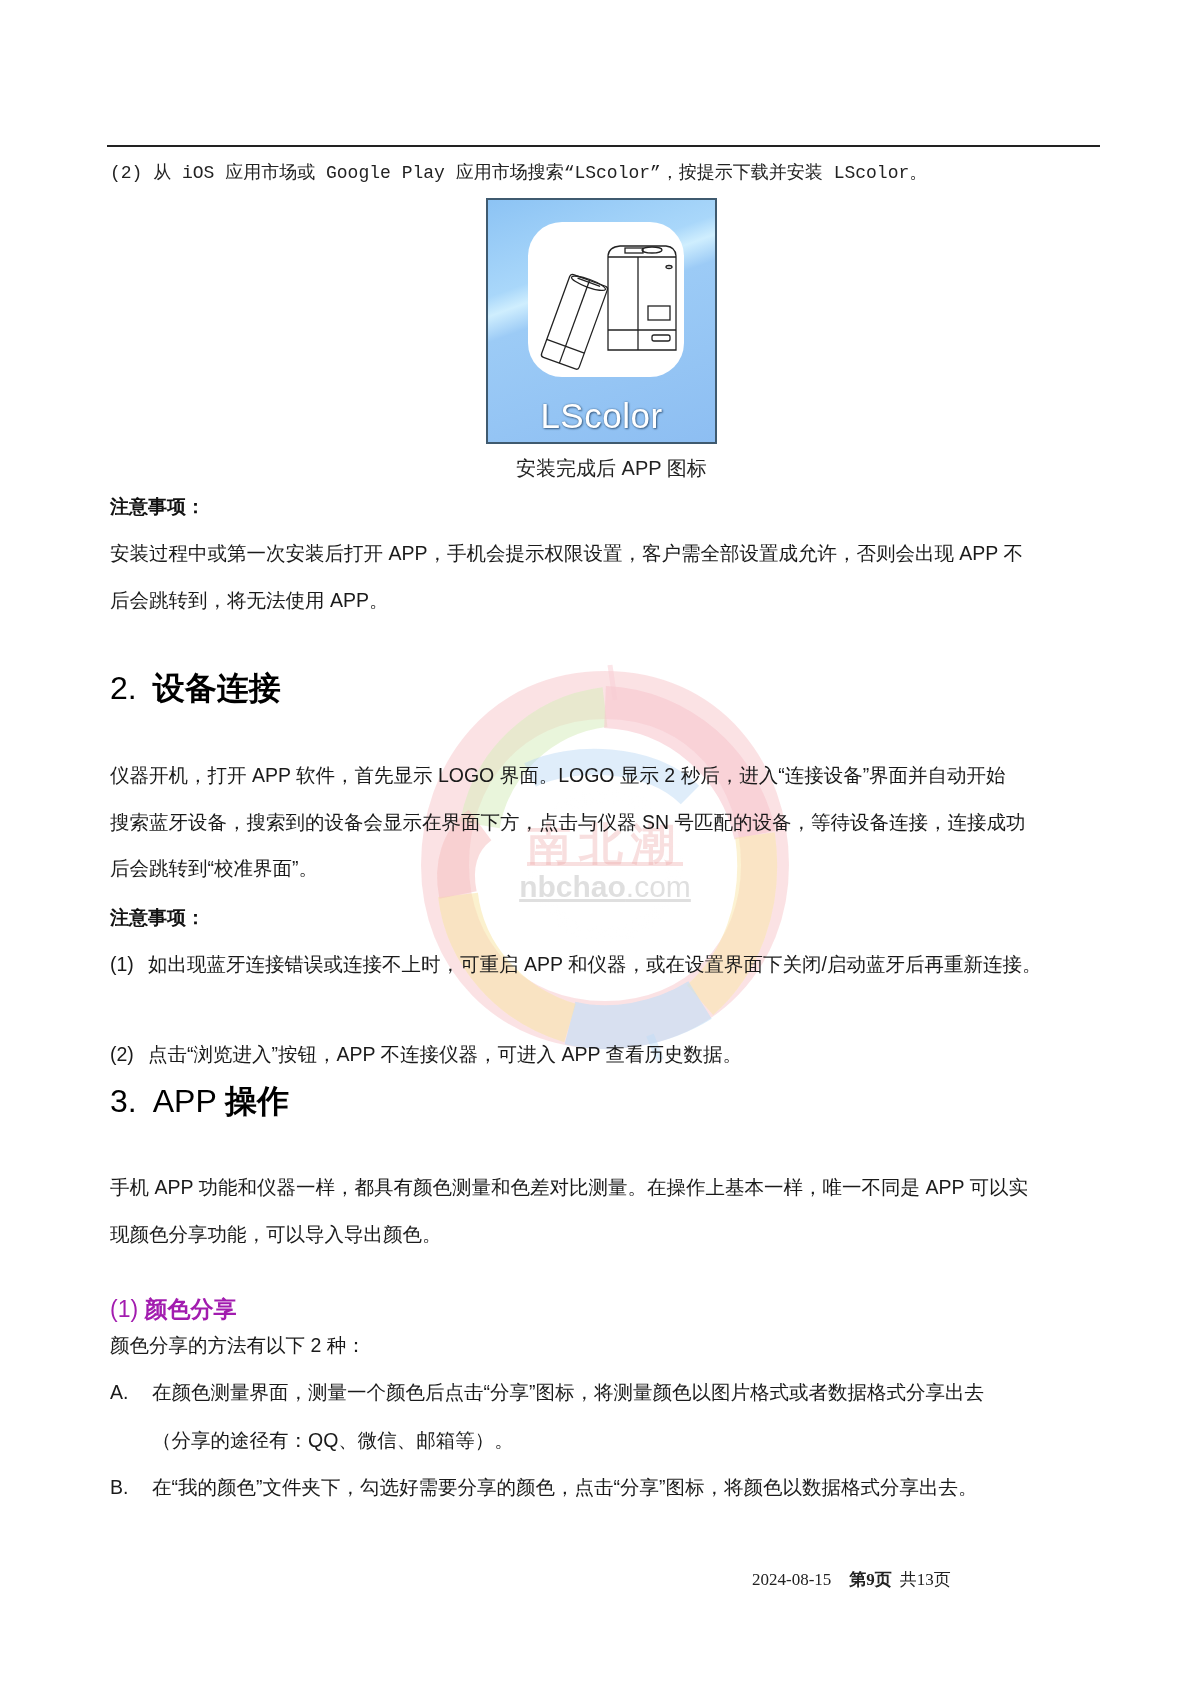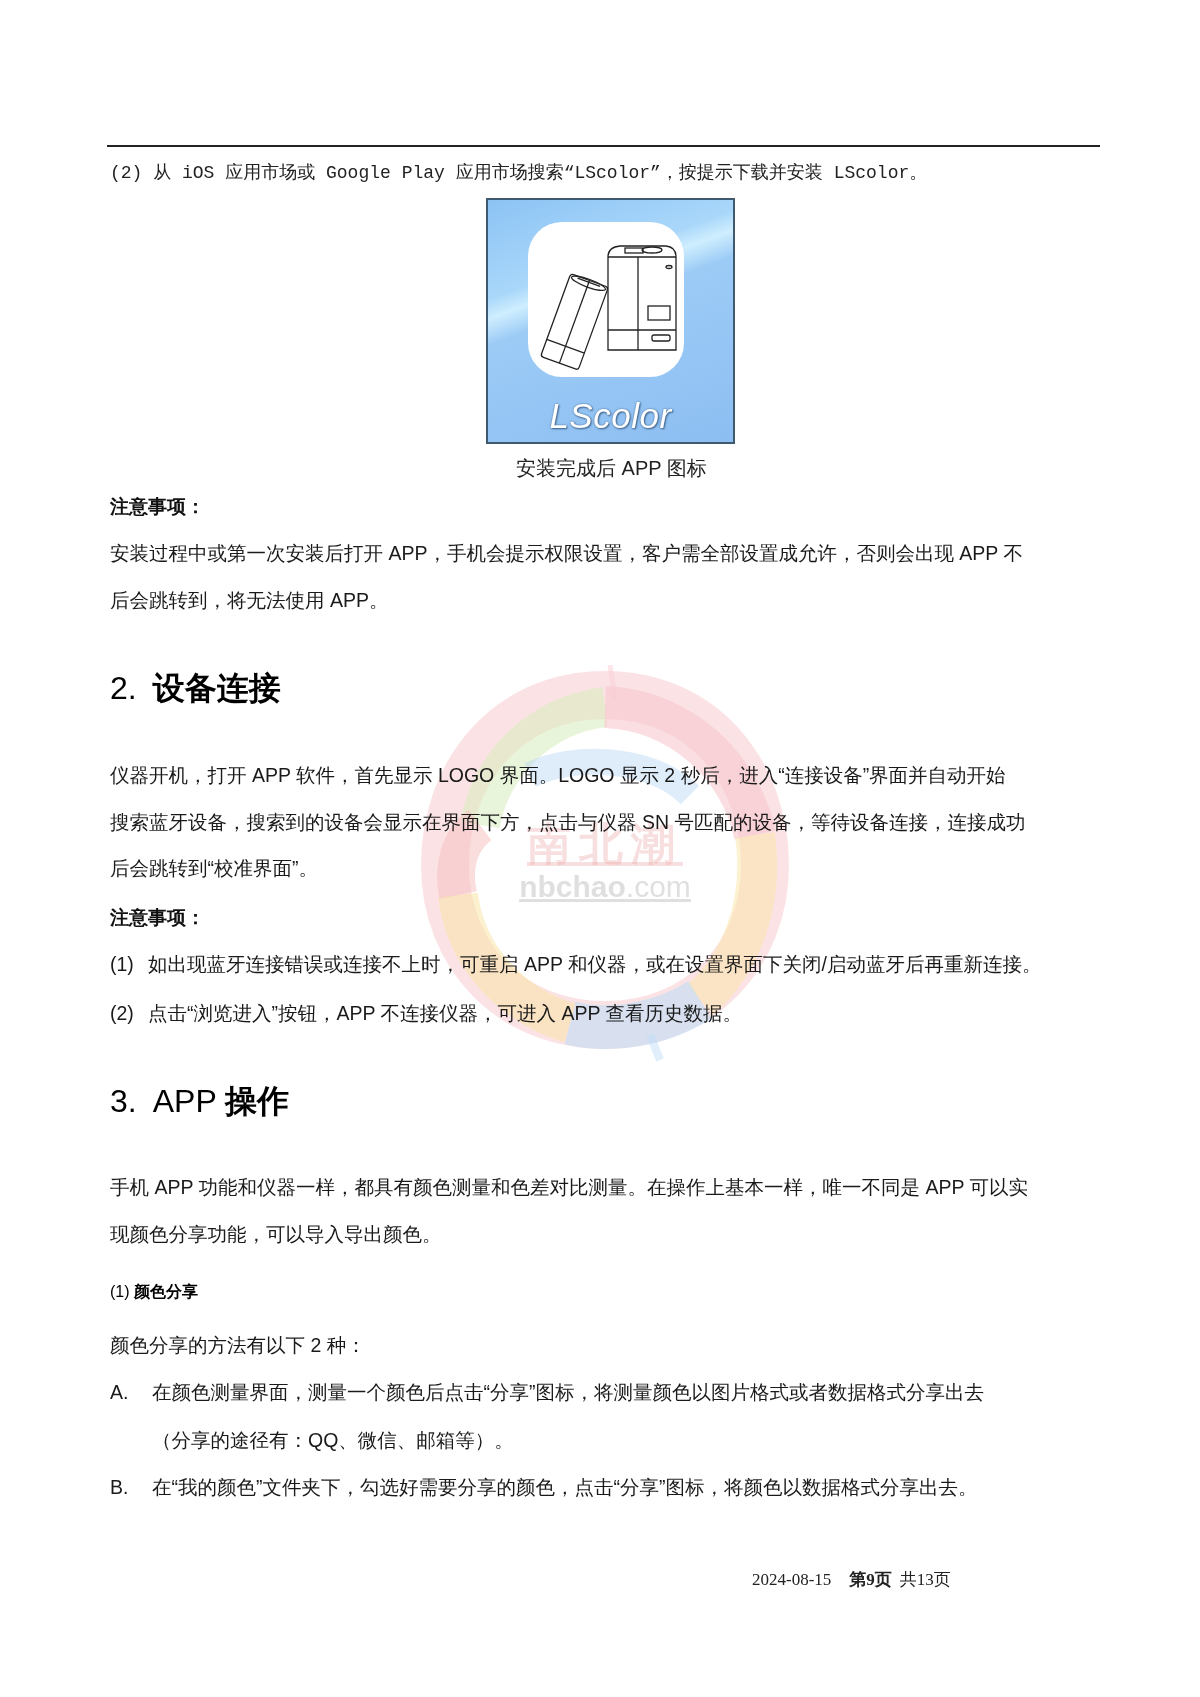--- a/index.html
+++ b/index.html
@@ -6,33 +6,33 @@
   body { width: 1200px; height: 1697px; position: relative; overflow: hidden;
          font-family: "Liberation Sans", "DejaVu Sans", sans-serif; color: #111; }
   .abs { position: absolute; }
   .rule { left: 107px; width: 993px; top: 145px; height: 0; border-top: 2px solid #222; }
   .mono { font-family: "Liberation Mono", "DejaVu Sans Mono", monospace; font-size: 18px; color: #222; }
   .body { font-size: 19.5px; line-height: 24px; white-space: nowrap; color: #1a1a1a; }
   .bold { font-weight: bold; font-size: 19px; }
   .h2 { font-size: 32px; font-weight: normal; white-space: nowrap; color: #000; }
   .h2 .num { margin-right: 16px; }
   .h2 .zh { font-weight: bold; }
-  .h3 { font-size: 16px; white-space: nowrap; color: #000000; }
+  .h3 { font-size: 23px; white-space: nowrap; color: #a21caf; margin-top: 12px; }
   .h3 .zh { font-weight: bold; }
   .caption { font-size: 20px; white-space: nowrap; color: #222; }
   .footer { font-family: "Liberation Serif", "DejaVu Serif", serif; font-size: 17px; color: #222; white-space: nowrap; }
   .footer span { margin-right: 18px; }
   .marker { display: inline-block; width: 42px; }
   .marker2 { display: inline-block; width: 38px; }
 
   
-  .appicon { left: 486px; top: 198px; width: 249px; height: 246px;
+  .appicon { left: 486px; top: 198px; width: 231px; height: 246px;
              border: 2px solid #3f5a6f; box-sizing: border-box;
              background: linear-gradient(160deg, #8cc3f4 0%, #a9d7fa 30%, #cfeefe 36%, #9ccbf6 44%, #8dbef2 100%);
-             overflow: hidden; font-style: italic; }
+             overflow: hidden; }
   .appicon .tile { position: absolute; left: 40px; top: 22px; width: 156px; height: 155px;
                    background: #fff; border-radius: 34px; }
   .appicon .label { position: absolute; left: 0; right: 0; bottom: 6px; text-align: center;
                     font-size: 35px; color: #ffffff; letter-spacing: 0.5px;
                     text-shadow: 0 0 2px #4a6f95, 1px 1px 2px #3b5f86; }
 
   
   .wm { left: 420px; top: 655px; width: 370px; height: 410px; pointer-events: none; opacity: 0.55; }
   .wm-text { position: absolute; left: 0; right: 0; text-align: center; pointer-events: none; text-decoration: underline; }
   .wm-cn { top: 160px; font-size: 44px; font-weight: bold; color: rgba(220,90,90,0.35); letter-spacing: 8px; font-family: "DejaVu Serif", serif; }
@@ -107,21 +107,21 @@
 <div class="abs h2" style="left:110px; top:667px;">
   <span class="num">2.</span><span class="zh">设备连接</span>
 </div>
 <div class="abs body" style="left:110px; top:763px;">仪器开机，打开 APP 软件，首先显示 LOGO 界面。LOGO 显示 2 秒后，进入“连接设备”界面并自动开始</div>
 <div class="abs body" style="left:110px; top:810px;">搜索蓝牙设备，搜索到的设备会显示在界面下方，点击与仪器 SN 号匹配的设备，等待设备连接，连接成功</div>
 <div class="abs body" style="left:110px; top:856px;">后会跳转到“校准界面”。</div>
 <div class="abs bold" style="left:110px; top:905px;">注意事项：</div>
 <div class="abs body" style="left:110px; top:952px;">
   <span class="marker2">(1)</span><span>如出现蓝牙连接错误或连接不上时，可重启 APP 和仪器，或在设置界面下关闭/启动蓝牙后再重新连接。</span>
 </div>
-<div class="abs body" style="left:110px; top:1001px;">
+<div class="abs body" style="left:110px; top:1042px;">
   <span class="marker2">(2)</span><span>点击“浏览进入”按钮，APP 不连接仪器，可进入 APP 查看历史数据。</span>
 </div>
 
 <div class="abs h2" style="left:110px; top:1080px;">
   <span class="num">3.</span><span>APP</span> <span class="zh">操作</span>
 </div>
 <div class="abs body" style="left:110px; top:1175px;">手机 APP 功能和仪器一样，都具有颜色测量和色差对比测量。在操作上基本一样，唯一不同是 APP 可以实</div>
 <div class="abs body" style="left:110px; top:1222px;">现颜色分享功能，可以导入导出颜色。</div>
 
 <div class="abs h3" style="left:110px; top:1282px;">

